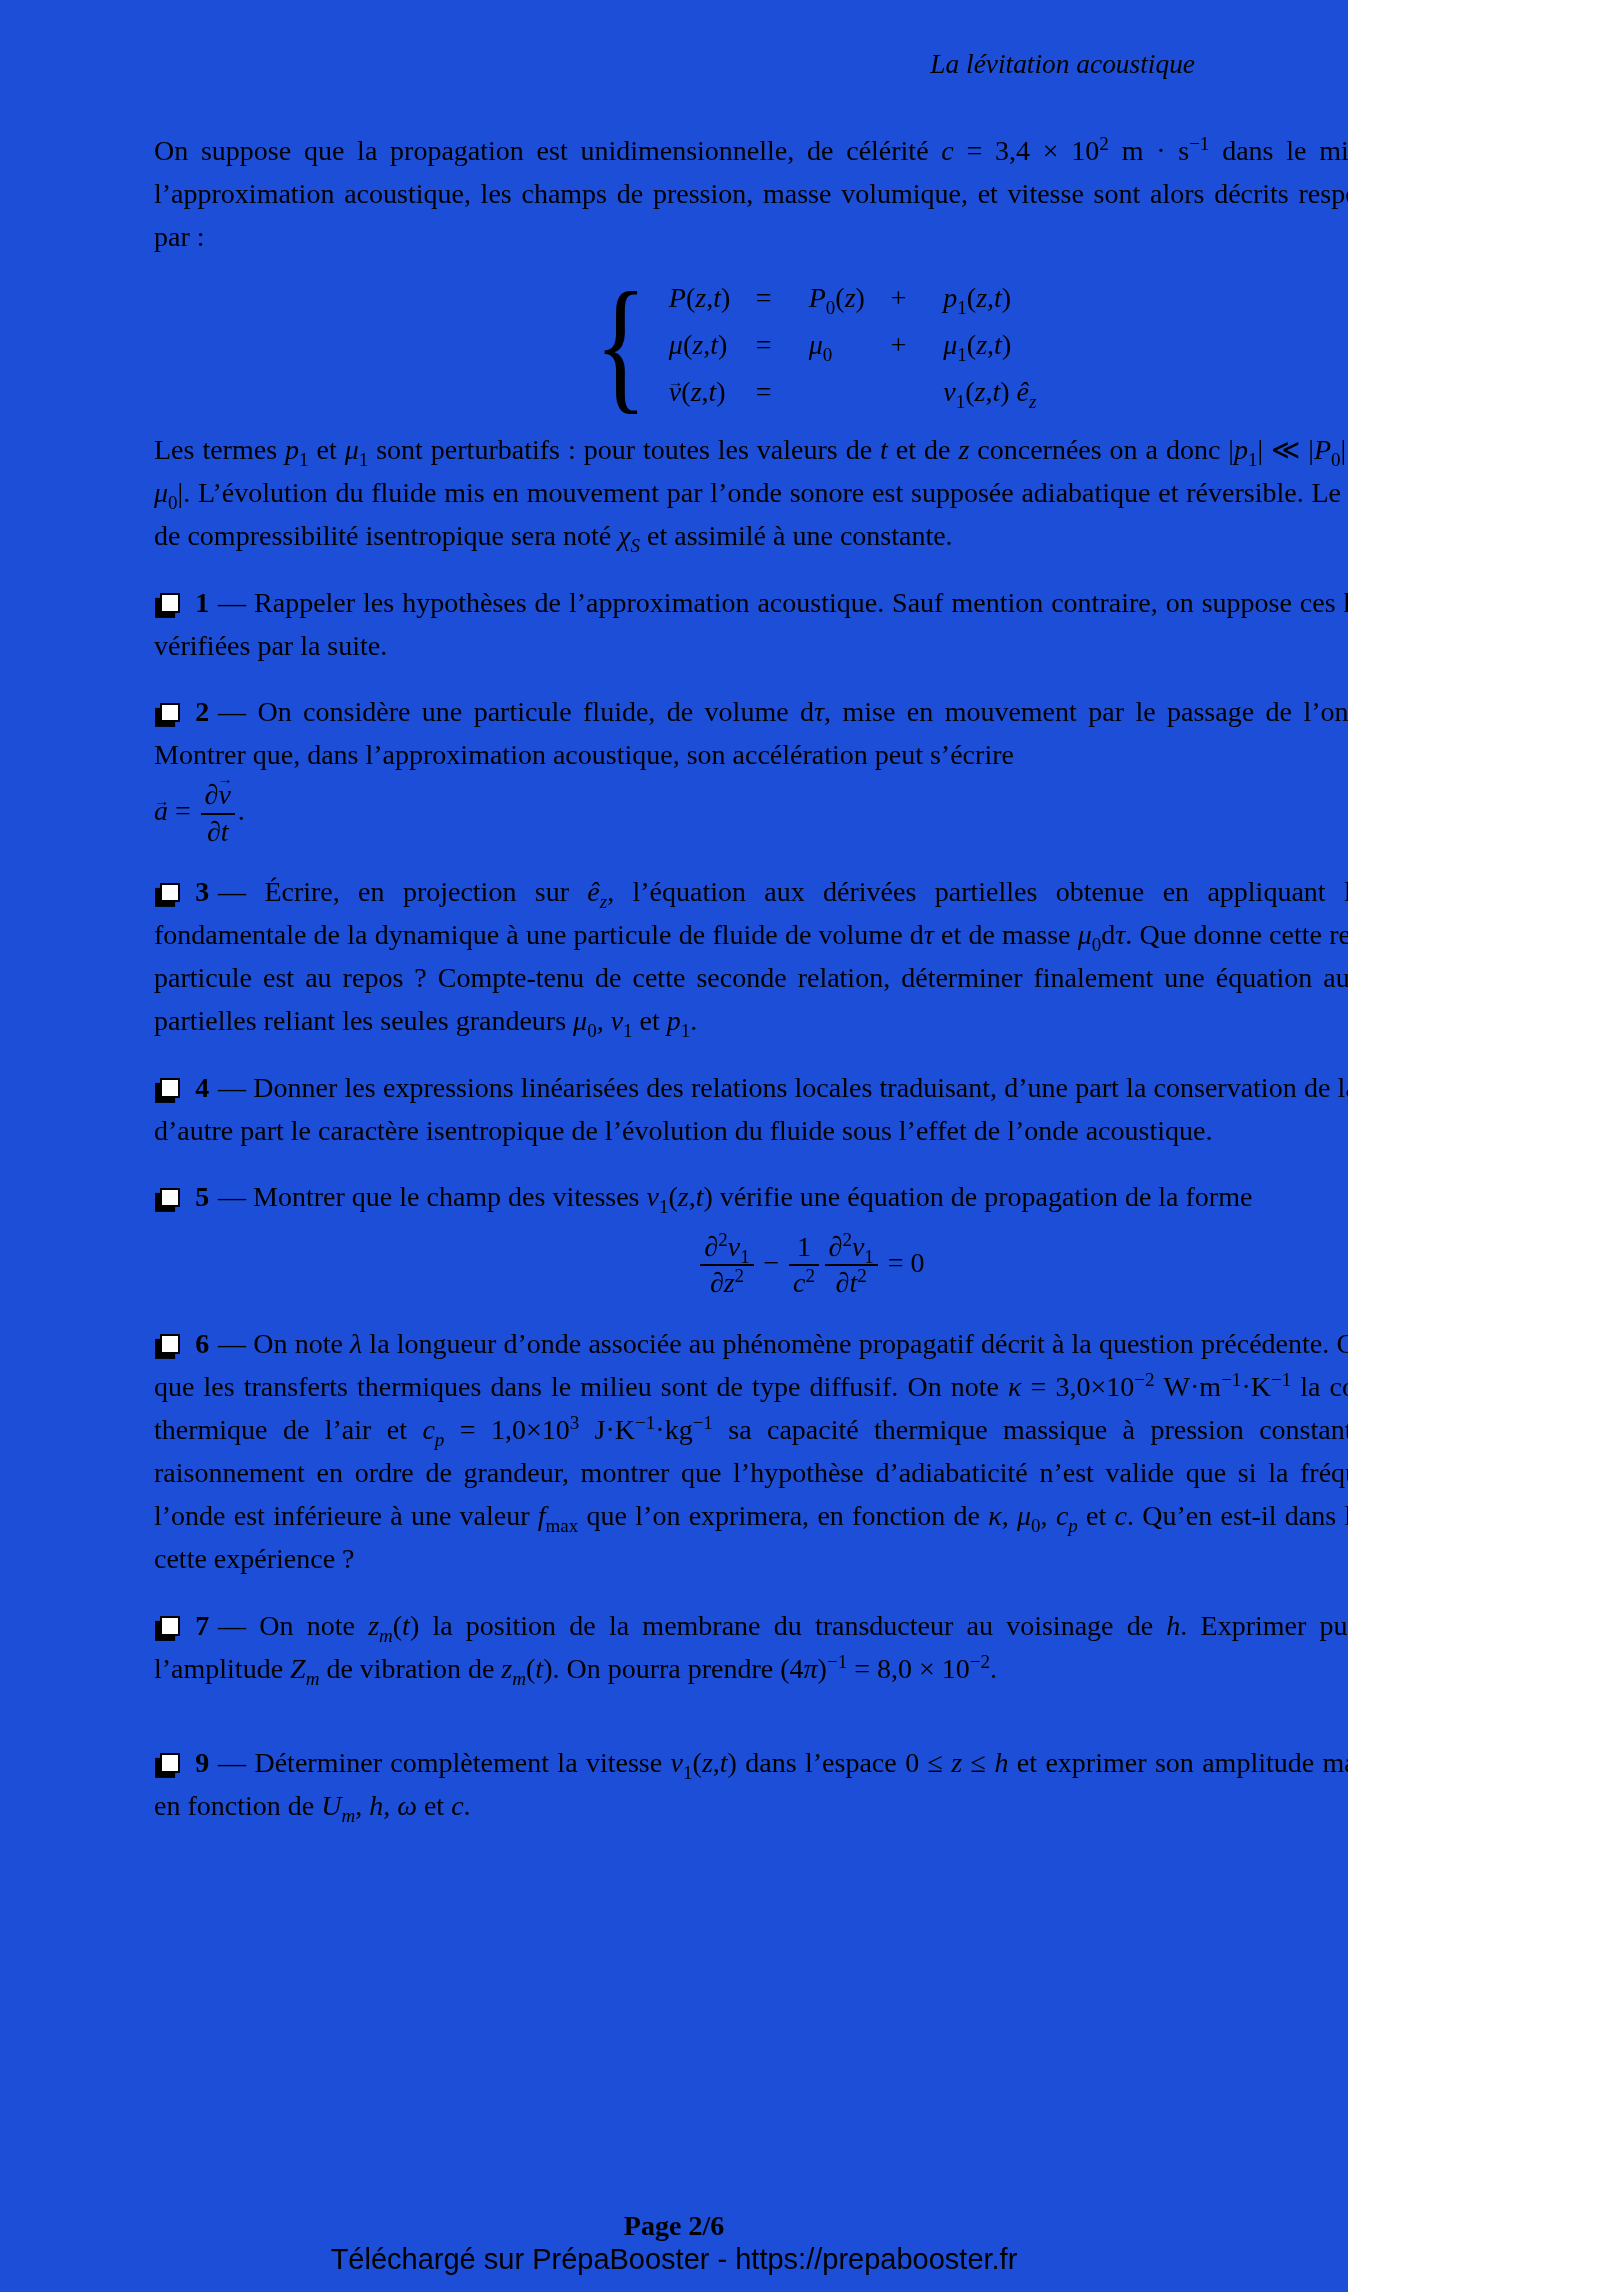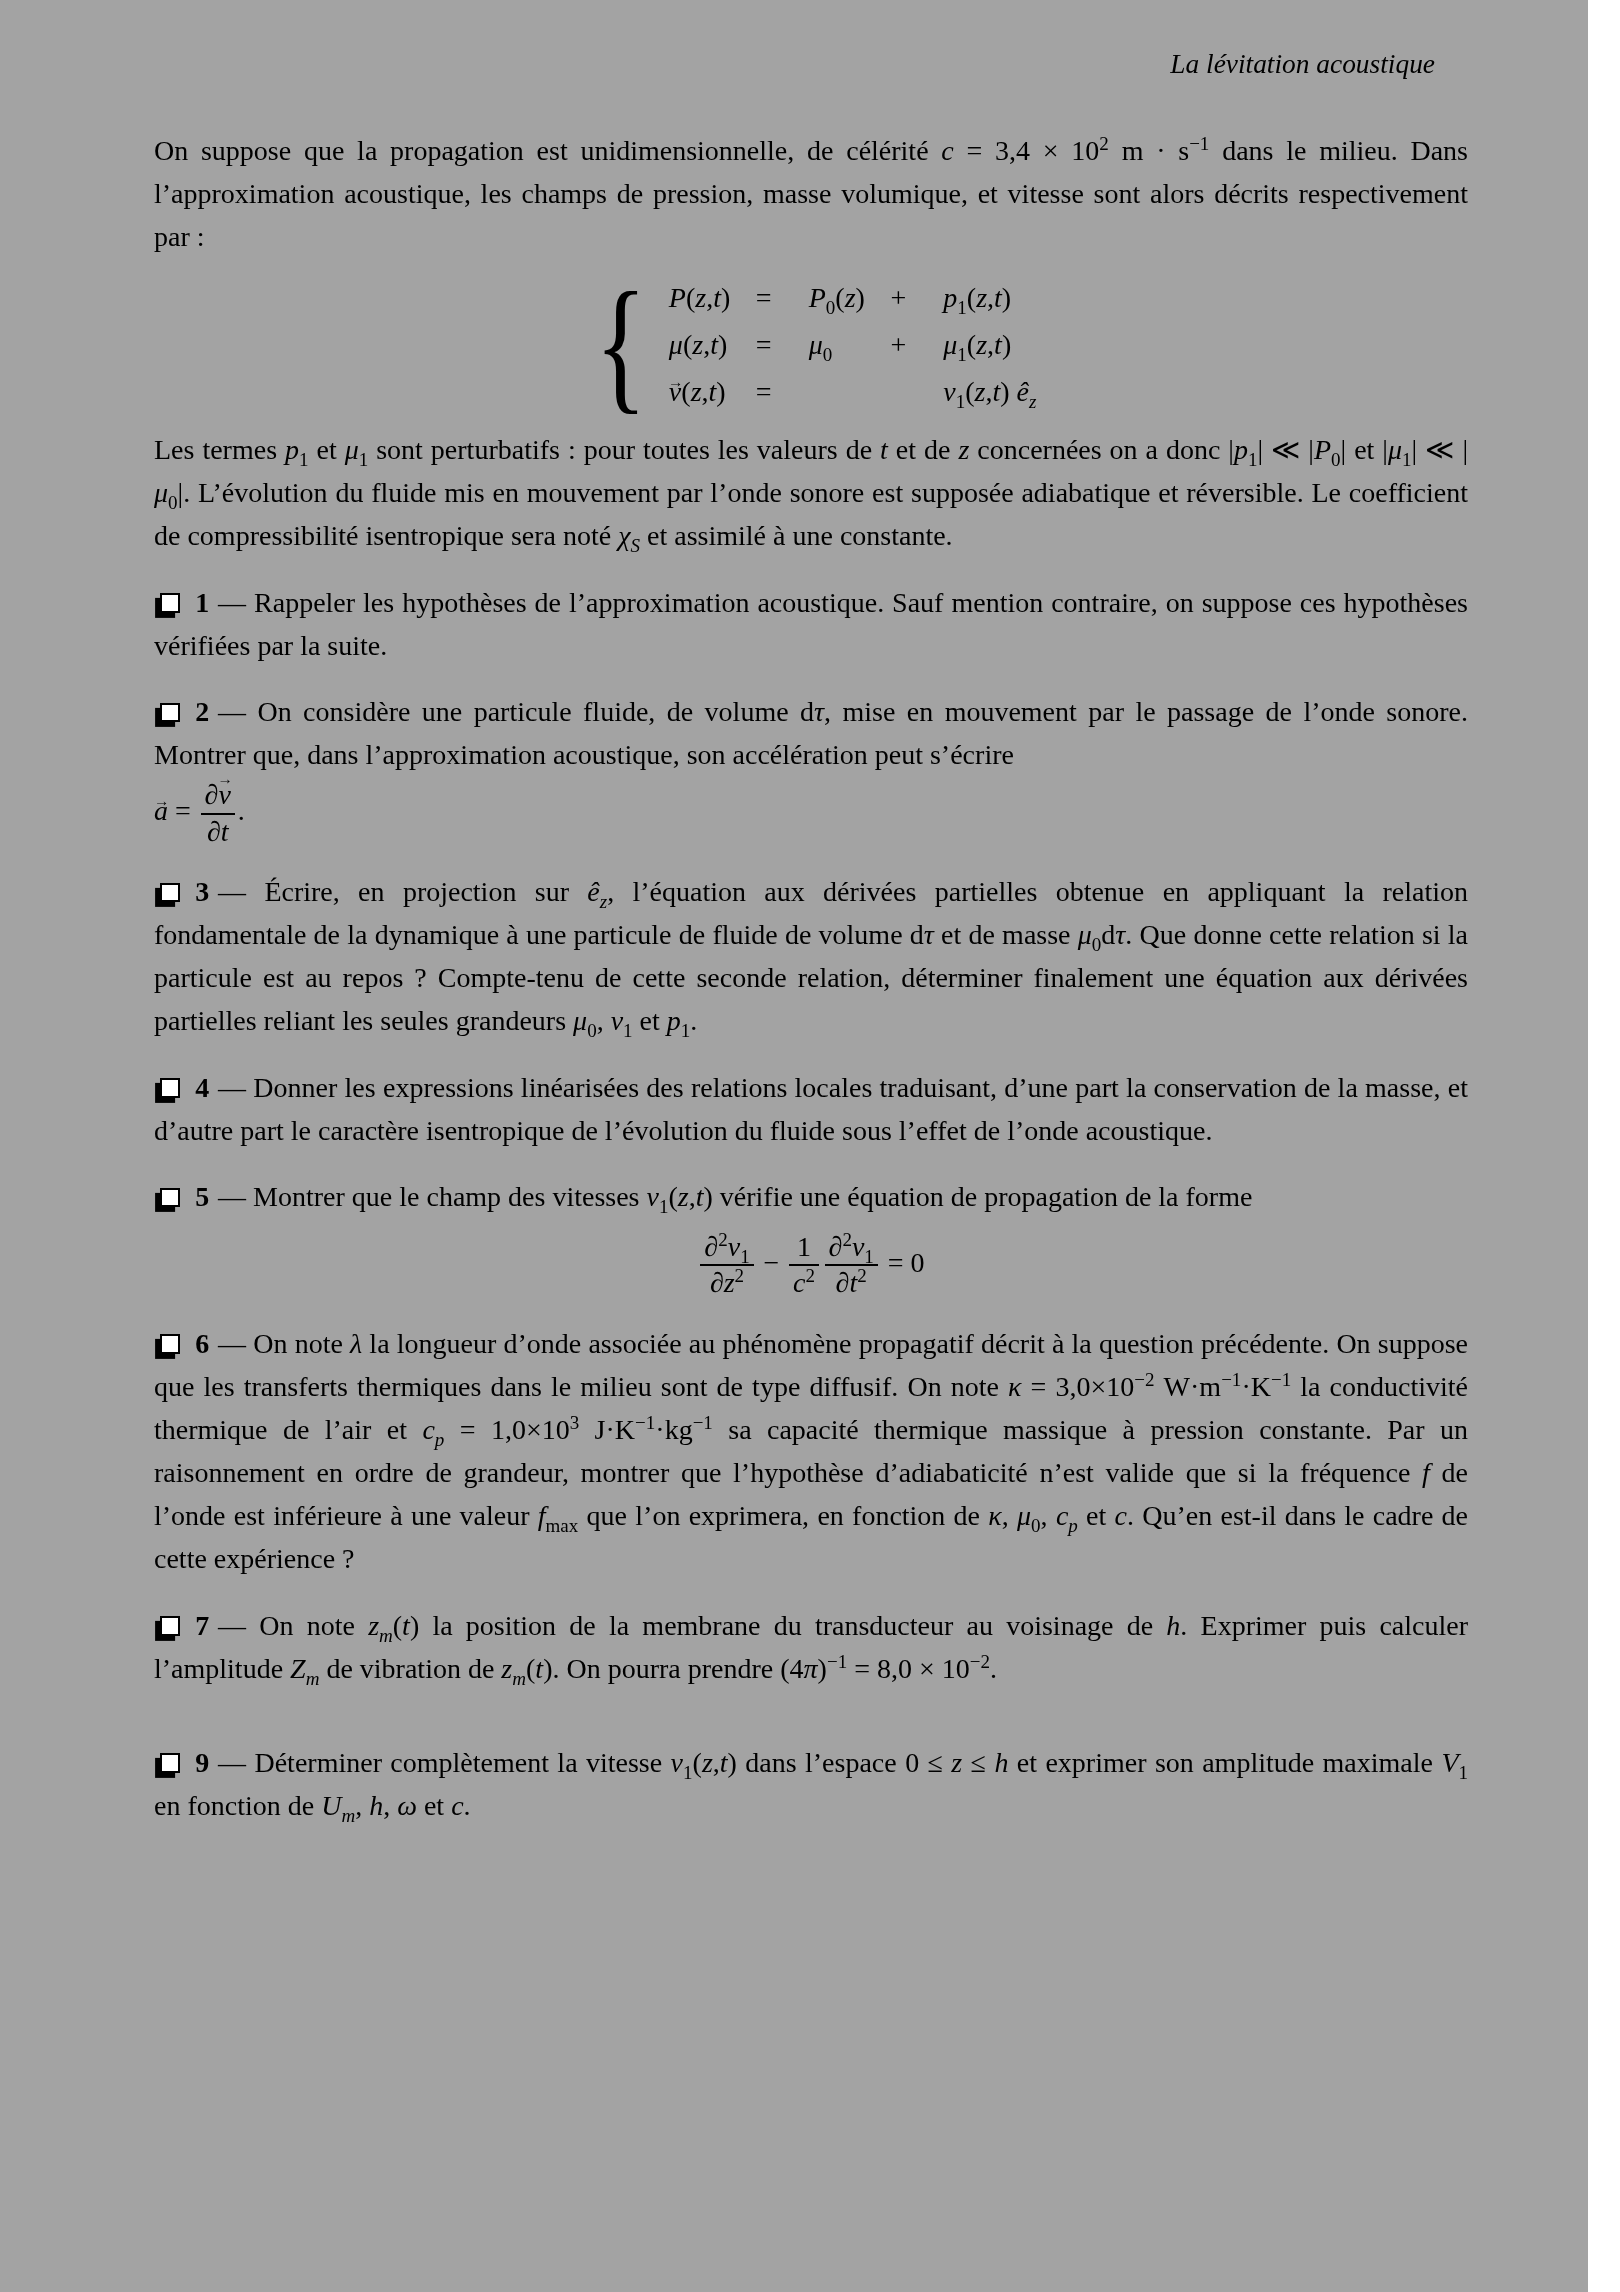--- a/index.html
+++ b/index.html
@@ -1,19 +1,19 @@
 <!DOCTYPE html>
 <html lang="fr"><head>
 <meta charset="utf-8">
 <style>
   html,body{margin:0;padding:0;background:#fff;}
   .page{
     position:relative;
-    width:1588px;height:2293px;
-    background:#a3a3a3;color:#000;
+    width:1348px;height:2293px;
+    background:#1d4ed8;color:#000;
     font-family:"Liberation Serif","DejaVu Serif",serif;
     font-size:28px;line-height:43px;
     overflow:hidden;
   }
   .running-head{
     position:absolute;top:43px;right:153px;
     font-style:italic;font-size:27.4px;
   }
   .content{
     position:absolute;left:154px;top:129px;width:1314px;
@@ -127,15 +127,19 @@
       <span class="qmark"></span><b class="qnum">7</b><span>— On note <i>z<sub>m</sub></i>(<i>t</i>) la position de la membrane du transducteur au voisinage de <i>h</i>. Exprimer puis calculer l’amplitude <i>Z<sub>m</sub></i> de vibration de <i>z<sub>m</sub></i>(<i>t</i>). On pourra prendre (4<i>π</i>)<sup>−1</sup> = 8,0 × 10<sup>−2</sup>.</span>
     </div>
 
 
     <div class="question q-last">
       <span class="qmark"></span><b class="qnum">9</b><span>— Déterminer complètement la vitesse <i>v</i><sub>1</sub>(<i>z</i>,<i>t</i>) dans l’espace 0 ≤ <i>z</i> ≤ <i>h</i> et exprimer son amplitude maximale <i>V</i><sub>1</sub> en fonction de <i>U<sub>m</sub></i>, <i>h</i>, <i>ω</i> et <i>c</i>.</span>
     </div>
 
   </div>
 
+  <div class="footer">
+    <div class="pagenum">Page 2/6</div>
+    <div class="dlnote">Téléchargé sur PrépaBooster - https://prepabooster.fr</div>
+  </div>
 
 </div>
 
 
 </body></html>

